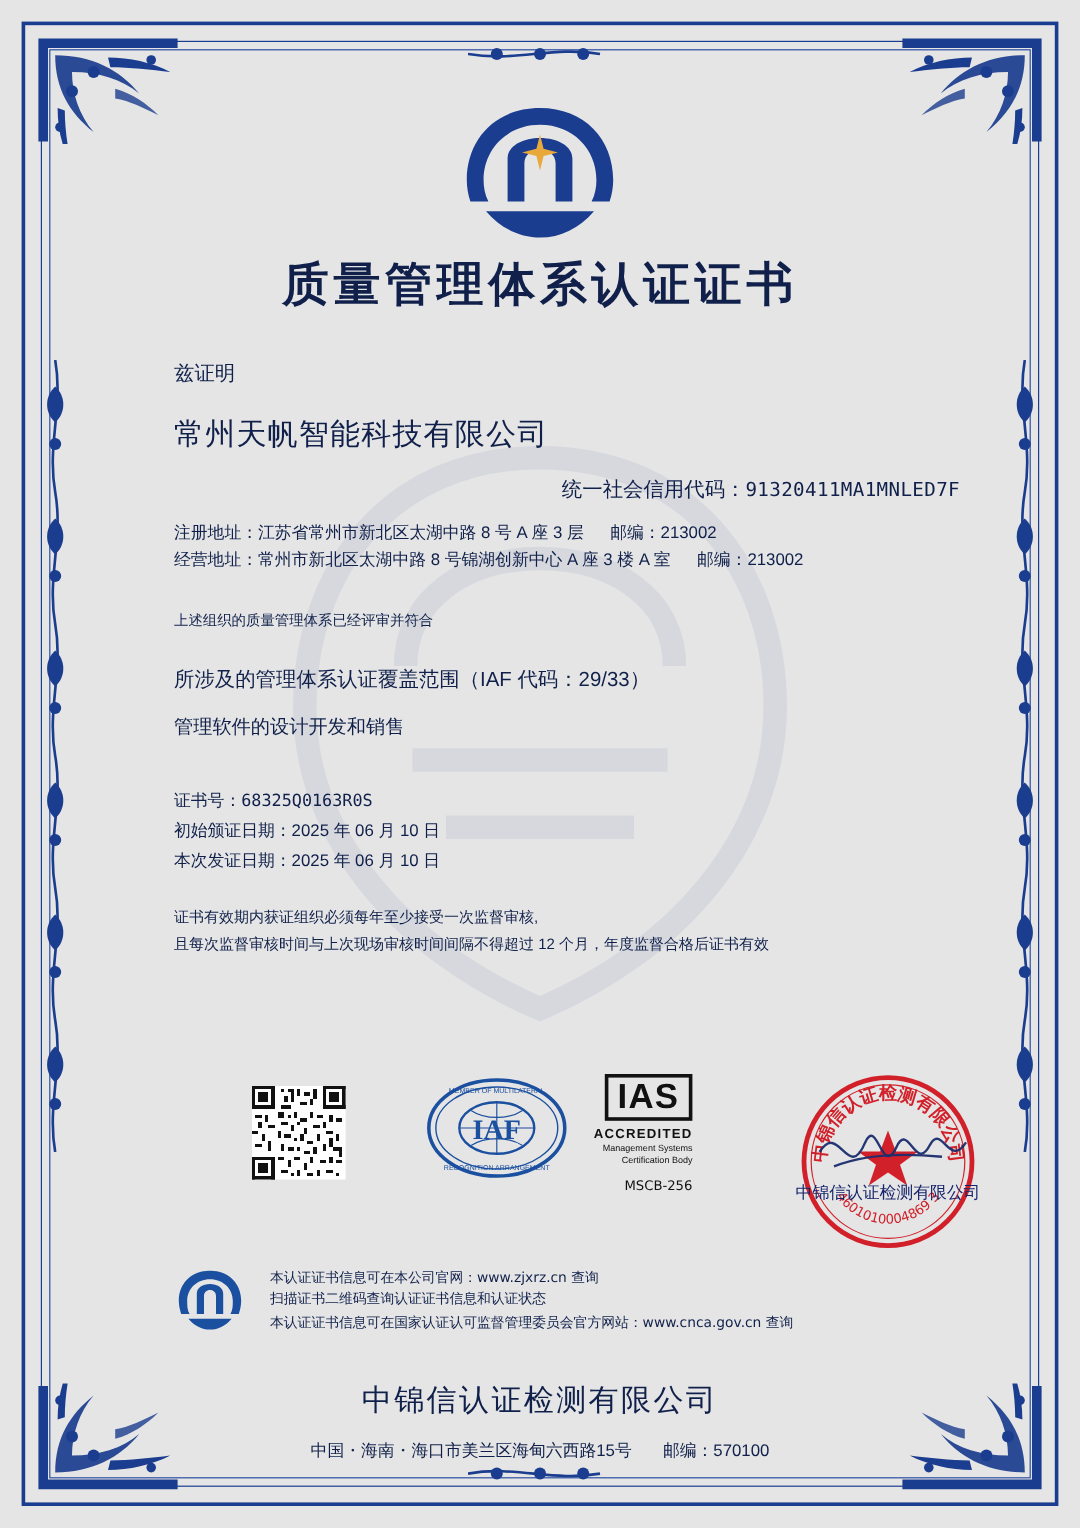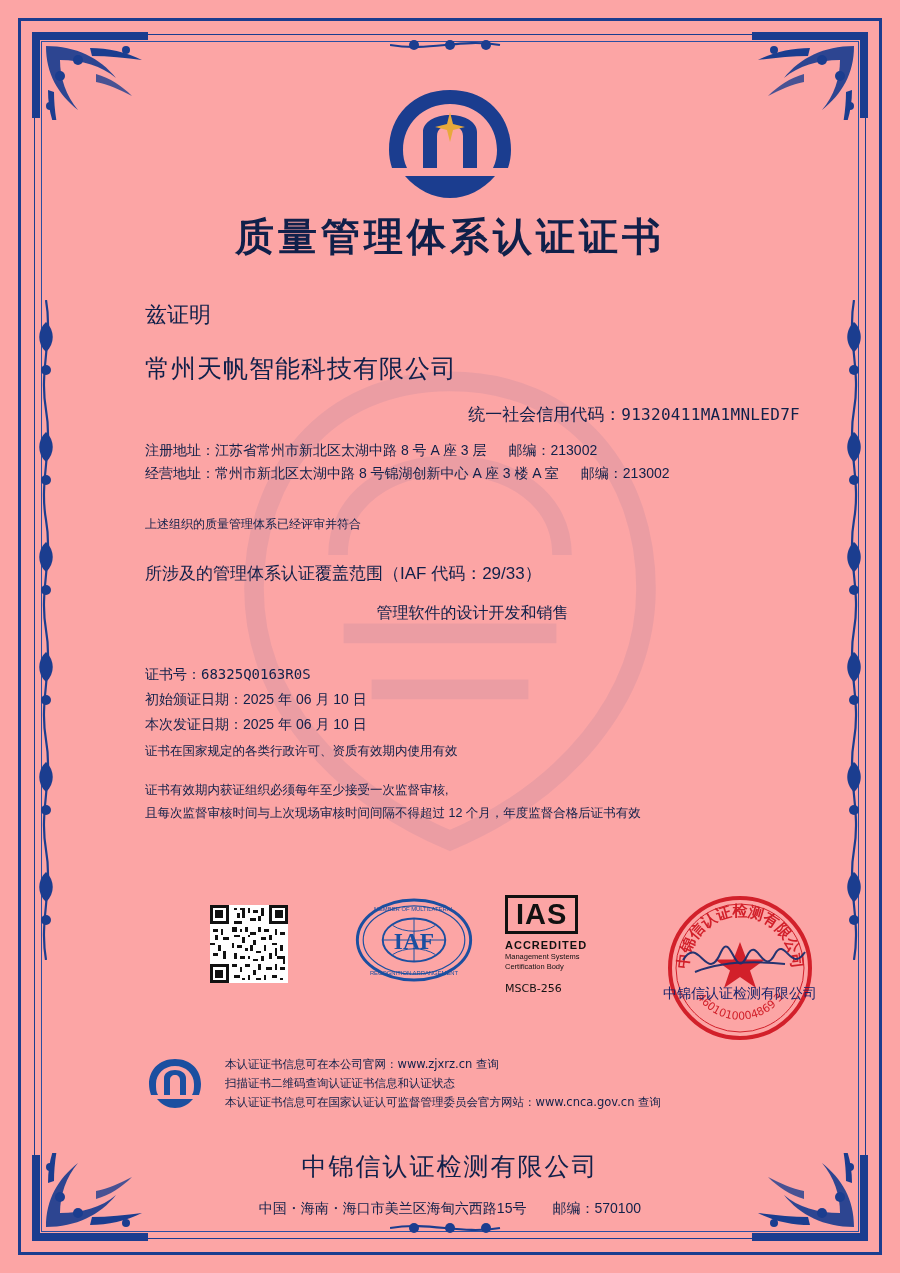--- a/index.html
+++ b/index.html
@@ -3,21 +3,21 @@
 <meta charset="utf-8">
 <style>
   html,body{margin:0;padding:0;}
   body{
     width:900px;height:1273px;
     background:#ffffff;
     font-family:"Liberation Sans","DejaVu Sans",sans-serif;
     color:#123;
     overflow:hidden;
   }
-  .page{position:relative;width:900px;height:1273px;background:#fca5a5;}
+  .page{position:relative;width:900px;height:1273px;background:#e5e5e5;}
 
   
   .border-outer{
     position:absolute;left:18px;top:18px;right:18px;bottom:18px;
     border:3px solid #1b3d8f;
   }
   .border-inner{
     position:absolute;left:34px;top:34px;right:34px;bottom:34px;
     border:1px solid #1b3d8f;
   }
@@ -52,48 +52,48 @@
   .logo{position:absolute;left:50%;top:22px;transform:translateX(-50%);width:150px;height:120px;}
 
   .cert-title{
     position:absolute;top:150px;left:0;right:0;text-align:center;
     font-size:39px;font-weight:bold;letter-spacing:4px;color:#10204a;
     font-family:"DejaVu Sans","Liberation Sans",sans-serif;
   }
 
   .body-block{position:absolute;left:85px;top:240px;right:40px;}
   .line{margin:0 0 4px 0;}
-  .t-zizhengming{font-size:22px;color:#10204a;margin-bottom:22px;}
+  .t-zizhengming{font-size:17px;color:#10204a;margin-bottom:22px;}
   .t-company{font-size:25px;font-weight:normal;color:#10204a;margin-bottom:18px;letter-spacing:1px;}
   .t-credit{font-size:17px;color:#10204a;margin-bottom:16px;text-align:right;}
   .t-credit .code{font-family:"DejaVu Sans Mono","Liberation Mono",monospace;font-size:16px;letter-spacing:.3px;}
   .t-addr{font-size:14px;color:#10204a;margin-bottom:5px;}
   .t-addr .zip{margin-left:22px;}
   .gap-1{height:28px;}
   .t-conform{font-size:12px;color:#10204a;margin-bottom:3px;}
   .t-standard{font-size:15px;color:#10204a;font-family:"DejaVu Sans Mono","Liberation Mono",monospace;letter-spacing:0px;}
   .gap-2{height:26px;}
   .t-scope-title{font-size:17px;color:#10204a;margin-bottom:18px;}
-  .t-scope{font-size:16px;color:#10204a;text-align:center;}
+  .t-scope{font-size:16px;color:#10204a;}
   .gap-3{height:38px;}
 
   .meta-grid{display:flex;font-size:14px;color:#10204a;flex-direction:column;}
   .meta-col{width:330px;}
   .meta-row{margin-bottom:7px;}
   .mono{font-family:"DejaVu Sans Mono","Liberation Mono",monospace;}
   .note{font-size:12.5px;color:#10204a;margin-top:2px;}
   .gap-4{height:22px;}
   .t-note2{font-size:12.5px;color:#10204a;margin-bottom:6px;}
   .t-note3{font-size:12.5px;color:#10204a;}
 
   
   .marks{position:absolute;left:85px;top:840px;right:40px;height:135px;}
   .qr{position:absolute;left:65px;top:5px;width:78px;height:78px;}
   .iaf{position:absolute;left:210px;top:-2px;width:118px;height:84px;}
-  .ias{position:absolute;left:360px;top:-5px;width:92px;height:120px;text-align:left;}
+  .ias{position:absolute;left:340px;top:-5px;width:92px;height:120px;text-align:right;}
   .ias-box{border:3px solid #111;padding:2px 8px;display:inline-block;}
   .ias-text{font-size:29px;font-weight:bold;letter-spacing:1px;color:#111;line-height:1;}
   .ias-acc{font-size:11px;font-weight:bold;letter-spacing:1px;margin-top:5px;color:#111;}
   .ias-sub{font-size:7.5px;color:#111;line-height:1.25;margin-top:1px;}
   .ias-code{font-size:11px;color:#111;margin-top:10px;font-family:"DejaVu Sans","Liberation Sans",sans-serif;}
   .seal{position:absolute;left:490px;top:-10px;width:210px;height:160px;}
   .seal-company{
     position:absolute;left:480px;top:85px;width:230px;text-align:center;
     font-size:14px;color:#16246b;
   }
@@ -303,21 +303,20 @@
           <div class="meta-row">
             <span>初始颁证日期：</span><span>2025 年 06 月 10 日</span>
           </div>
         </div>
         <div class="meta-col">
           <div class="meta-row">
             <span>本次发证日期：</span><span>2025 年 06 月 10 日</span>
           </div>
         </div>
       </div>
-      <div class="note">证书在国家规定的各类行政许可、资质有效期内使用有效</div>
 
       <div class="gap-4"></div>
 
       <div class="t-note2">证书有效期内获证组织必须每年至少接受一次监督审核,</div>
       <div class="t-note3">且每次监督审核时间与上次现场审核时间间隔不得超过 12 个月，年度监督合格后证书有效</div>
     </div>
 
     <div class="marks">
 
       <svg class="qr" viewBox="0 0 29 29" shape-rendering="crispEdges">

